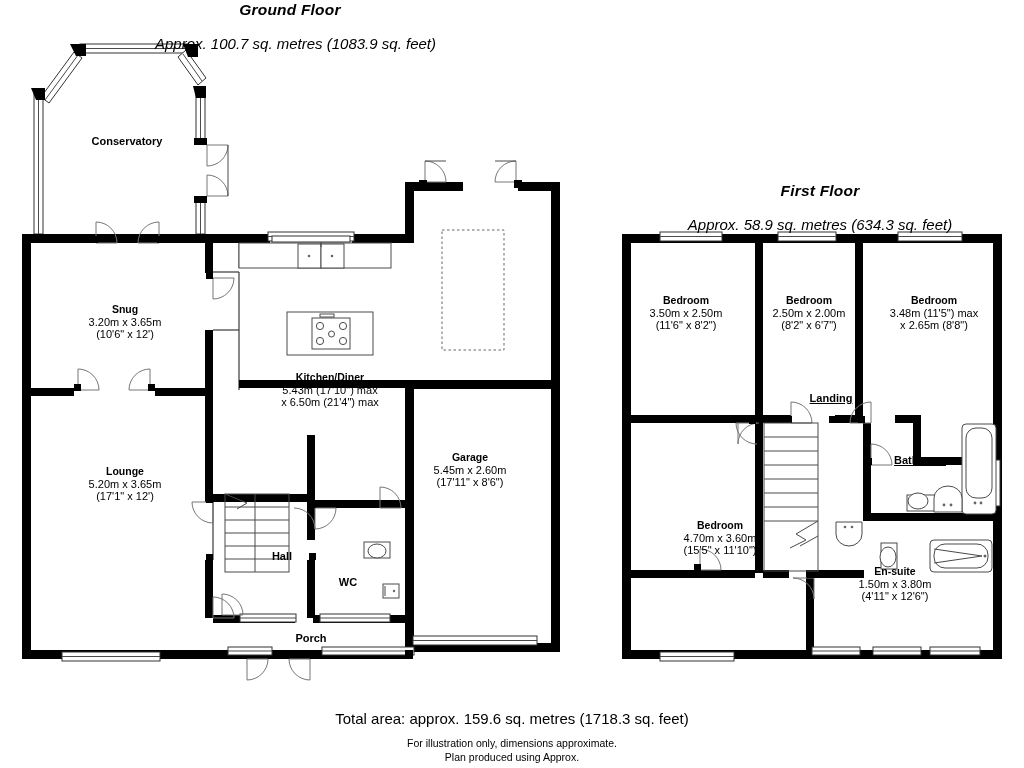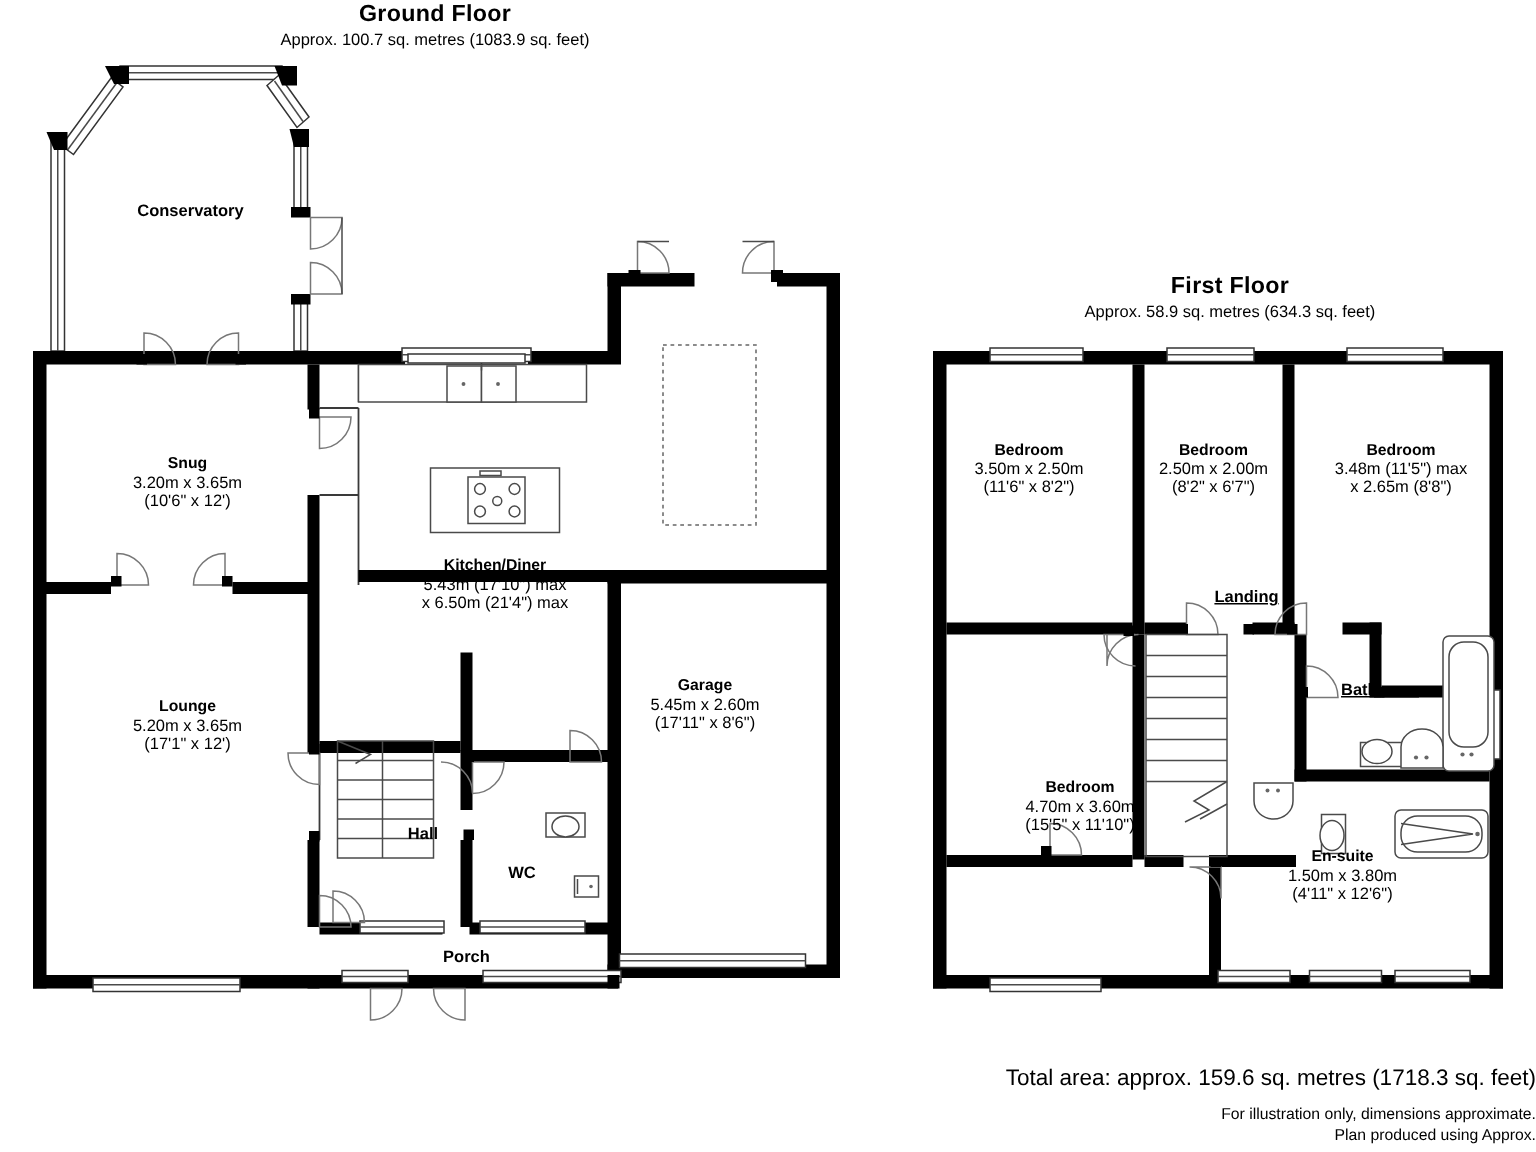--- a/index.html
+++ b/index.html
@@ -26,34 +26,35 @@
   svg.plan-svg {
     position: absolute;
     left: 0;
     top: 0;
     width: 1024px;
     height: 768px;
   }
   .title-block {
     position: absolute;
     text-align: center;
+    font-style: italic;
   }
   .floor-title {
     font-size: 15.5px;
     font-weight: bold;
     letter-spacing: 0.2px;
     line-height: 18px;
     white-space: nowrap;
   }
   .floor-sub {
-    font-size: 11px;
+    font-size: 15px;
     font-weight: normal;
     line-height: 13px;
     white-space: nowrap;
-    margin-top: 2px;
+    margin-top: 18px;
   }
   .room-label {
     position: absolute;
     text-align: center;
     line-height: 12.5px;
     white-space: nowrap;
   }
   .room-name {
     font-size: 10.5px;
     font-weight: bold;
@@ -66,21 +67,21 @@
   }
   .room-name-only {
     font-size: 11px;
     font-weight: bold;
     display: block;
   }
   .footer-block {
     position: absolute;
     width: 1024px;
     left: 0;
-    text-align: right;
+    text-align: center;
   }
   .total-area {
     font-size: 15px;
     font-weight: normal;
     line-height: 20px;
   }
   .disclaimer {
     font-size: 10.5px;
     line-height: 14px;
   }

